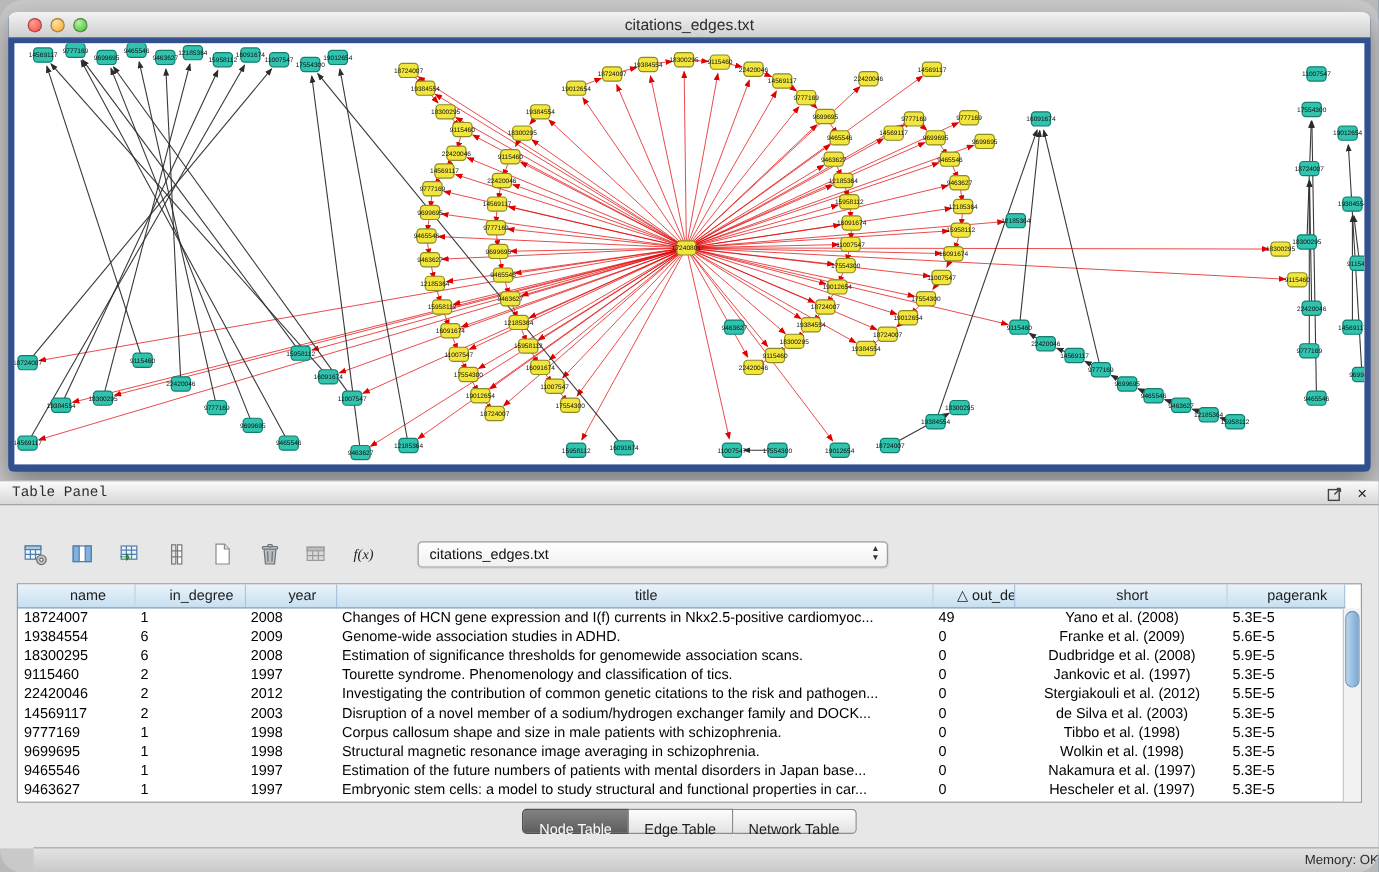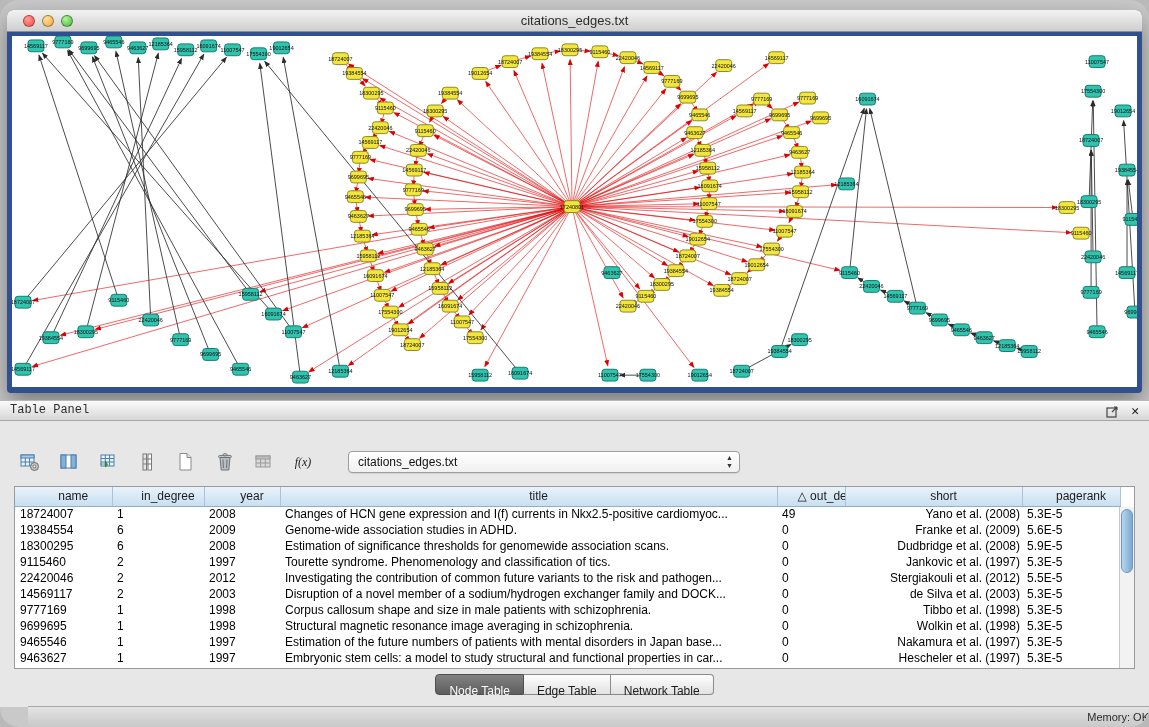--- a/index.html
+++ b/index.html
@@ -38,21 +38,21 @@
                 font-size:12px; color:#111; padding-left:9px; position:relative;
                 box-shadow:0 1px 1px rgba(0,0,0,.08); }
   .sel-arrows { position:absolute; right:6px; top:2px; font-size:7px; line-height:8px; color:#333; text-align:center; }
 
   .table-area { position:absolute; top:486px; left:14px; width:1121px; height:183px;
                 background:#fff; border:1px solid #9a9a9a; overflow:hidden; }
   table { border-collapse:collapse; table-layout:fixed; width:1105px; }
   th { background:linear-gradient(#e8f3fb,#c8dff0); border-right:1px solid #a9c4da; border-bottom:1px solid #8fb0c9;
        font-size:12px; font-weight:normal; color:#1c1c1c; height:19px; text-align:center; overflow:hidden; white-space:nowrap;padding-left:20px; }
   td { font-size:12px; color:#000; height:16px; padding:0 2px 0 5px; overflow:hidden; white-space:nowrap; }
-  td.center { text-align:right; }
+  td.center { text-align:center; }
   .vscroll { position:absolute; top:20px; right:0; bottom:0; width:15px; background:#f2f2f2; border-left:1px solid #c7c7c7; }
   .vthumb { position:absolute; top:2px; left:1px; width:12px; height:64px; border-radius:7px;
             background:linear-gradient(90deg,#b7d6ef,#7aa9d2); border:1px solid #7297b8; }
 
   .tabs { position:absolute; top:674px; left:0; width:1149px; display:flex; justify-content:center; }
   .tab { height:21px; line-height:20px; padding:6px 13px; font-size:12px; color:#1d1d1d;
          border:1px solid #8a8a8a; border-left:none; background:linear-gradient(#fdfdfd,#e2e2e2); }
   .tab:first-child { border-left:1px solid #8a8a8a; border-radius:4px 0 0 4px; }
   .tab:last-child { border-radius:0 4px 4px 0; }
   .tab.active { background:linear-gradient(#828282,#5d5d5d); color:#fff; border-color:#4f4f4f; }
@@ -934,21 +934,21 @@
             <td>1997</td>
             <td>Tourette syndrome. Phenomenology and classification of tics.</td>
             <td>0</td>
             <td class="center">Jankovic et al. (1997)</td>
             <td>5.3E-5</td>
           </tr>
           <tr>
             <td>22420046</td>
             <td>2</td>
             <td>2012</td>
-            <td>Investigating the contribution of common future variants to the risk and pathogen...</td>
+            <td>Investigating the contribution of common genetic citations to the risk and pathogen...</td>
             <td>0</td>
             <td class="center">Stergiakouli et al. (2012)</td>
             <td>5.5E-5</td>
           </tr>
           <tr>
             <td>14569117</td>
             <td>2</td>
             <td>2003</td>
             <td>Disruption of a novel member of a sodium/hydrogen exchanger family and DOCK...</td>
             <td>0</td>

